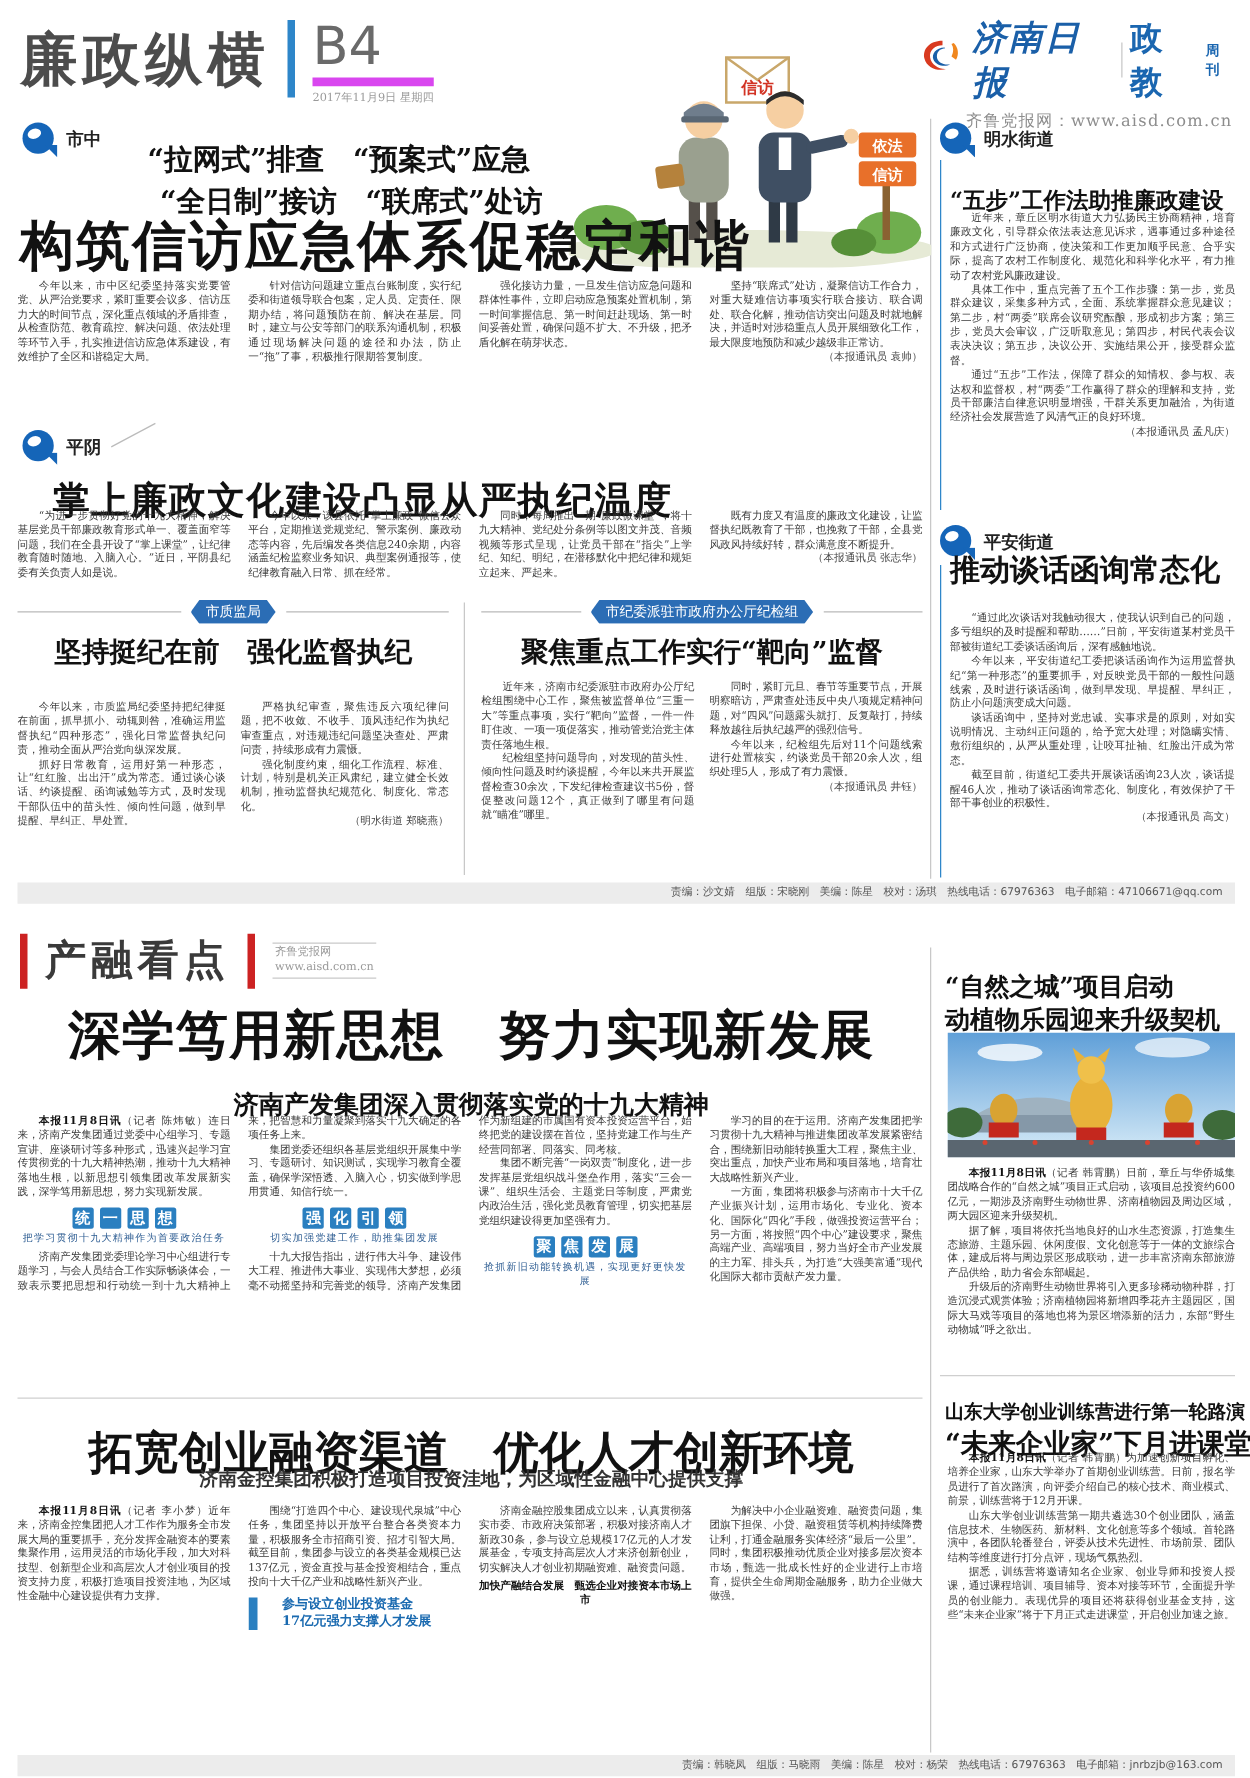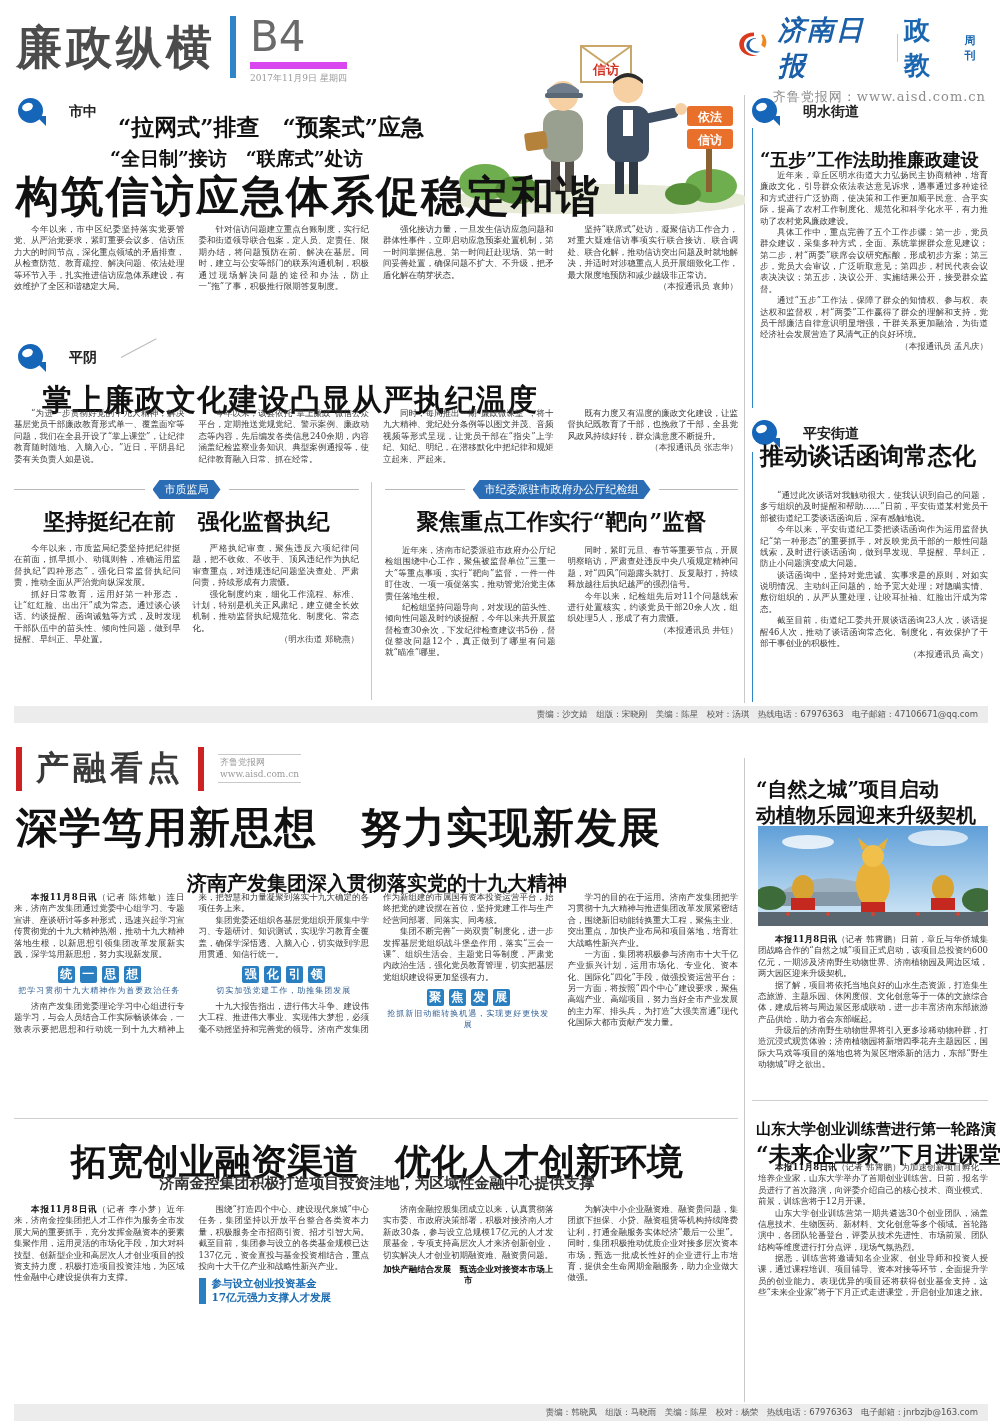--- a/index.html
+++ b/index.html
@@ -23,34 +23,34 @@
   .dateline { font-size:9px; color:#9a9a9a; border-top:7px solid #d946ef; padding-top:3px; margin-top:4px; }
   .brand-cn { font-size:27px; font-weight:700; font-style:italic; color:#1a5fa8; letter-spacing:2px; }
   .brand-sup { font-family:"DejaVu Sans","Liberation Sans",sans-serif; font-size:26px; font-weight:900; color:#1a66b0; letter-spacing:2px; }
   .brand-sup-sm { font-size:11px; color:#1a66b0; font-weight:700; }
   .site-line { font-size:13px; color:#8d8d8d; letter-spacing:1px; }
   
   .bubble { position:relative; width:27px; height:27px; flex:0 0 auto; }
   .bubble .ball { position:absolute; left:0; top:0; width:25px; height:25px; border-radius:50%; background:#1565b8; }
   .bubble .hi { position:absolute; left:4px; top:5px; width:11px; height:8px; border-radius:50%; background:#fff; transform:rotate(-18deg); }
   .bubble .tail { position:absolute; right:-1px; bottom:-1px; width:10px; height:10px; background:#1565b8; clip-path:polygon(100% 0,100% 100%,0 0); }
-  .kicker-row { display:flex; align-items:center; gap:24px; }
+  .kicker-row { display:flex; align-items:center; gap:8px; }
   .kicker-label { font-weight:700; font-size:14px; color:#222; }
   
   .badge-row { display:flex; align-items:center; gap:8px; }
   .badge-row .ln { flex:1; height:1px; background:#b9b9b9; }
   .badge { background:#2b6db5; color:#fff; font-size:11px; padding:2px 12px; white-space:nowrap;
            clip-path:polygon(0 50%,7px 0,calc(100% - 7px) 0,100% 50%,calc(100% - 7px) 100%,7px 100%); }
   
   .sect-head { break-inside:avoid; text-align:center; margin:6px 0 4px; }
   .boxed { display:flex; justify-content:center; gap:5px; margin-bottom:3px; }
   .boxed span { display:block; width:17px; height:17px; background:#2a7fc0; color:#fff; font-size:12px; line-height:17px;
                 text-align:center; border-radius:2px; font-weight:700; font-family:"DejaVu Sans",sans-serif; }
   .tagline { font-size:8px; color:#2f5e93; letter-spacing:1px; }
-  .blue-sub { break-inside:avoid; display:flex; gap:6px; align-items:center; margin:5px 0 4px; }
+  .blue-sub { break-inside:avoid; display:flex; gap:20px; align-items:center; margin:5px 0 4px; }
   .blue-sub .bar { width:7px; height:26px; background:#2a7fc0; flex:0 0 auto; }
   .blue-sub .txt { font-size:10.5px; font-weight:700; color:#1a6ab0; line-height:1.3; }
   .bold-line { font-weight:700; color:#111; text-indent:0 !important; text-align:center; break-inside:avoid; margin:3px 0; }
   
   .red-bar { width:6px; height:44px; background:#cc2222; }
   .banner-label { font-family:"DejaVu Sans","Liberation Sans",sans-serif; font-weight:900; font-size:33px; color:#3a3a3a; letter-spacing:4px; }
   .banner-site { font-size:9px; color:#9a9a9a; line-height:1.3; border-top:1px solid #c9c9c9; border-bottom:1px solid #c9c9c9; padding:2px 2px; }
   .footer-bar { background:#ececec; font-size:8.5px; color:#555; text-align:right; line-height:17px; padding-right:10px;
                 font-family:"DejaVu Sans","Liberation Sans",sans-serif; }
 </style>
@@ -89,21 +89,21 @@
 
   <div class="abs kicker-row" style="left:18px; top:98px;">
     <span class="bubble">
         <span class="ball"></span>
         <span class="hi"></span>
         <span class="tail"></span>
       </span>
     <span class="kicker-label">市中</span>
   </div>
   <div class="abs serif-hl" style="left:118px; top:100px; font-size:23px;">“拉网式”排查　“预案式”应急</div>
-  <div class="abs serif-hl" style="left:110px; top:134px; font-size:19px;">“全日制”接访　“联席式”处访</div>
+  <div class="abs serif-hl" style="left:128px; top:134px; font-size:23px;">“全日制”接访　“联席式”处访</div>
 
   <div class="abs" style="left:455px; top:14px; width:290px; height:200px;">
     <svg width="290" height="200" viewBox="0 0 290 200">
       <ellipse cx="145" cy="186" rx="150" ry="16" fill="#e6ead6"></ellipse>
       <ellipse cx="30" cy="168" rx="26" ry="18" fill="#6fae4e"></ellipse>
       <ellipse cx="62" cy="176" rx="22" ry="14" fill="#568f38"></ellipse>
       <ellipse cx="256" cy="172" rx="26" ry="17" fill="#6fae4e"></ellipse>
       <ellipse cx="228" cy="180" rx="18" ry="11" fill="#568f38"></ellipse>
 
       <rect x="126" y="32" width="50" height="36" fill="#ffffff" stroke="#c9a76a" stroke-width="2"></rect>
@@ -170,21 +170,21 @@
 
   <div class="abs vline" style="left:371px; top:482px; height:218px;"></div>
 
   <div class="abs" style="left:14px; top:480px; width:345px;">
     <div class="badge-row">
       <span class="ln"></span>
       <span class="badge">市质监局</span>
       <span class="ln"></span>
     </div>
     <div class="serif-hl" style="font-size:22px; text-align:center; margin-top:8px; white-space:nowrap;">坚持挺纪在前　强化监督执纪</div>
-    <div class="bt" style="height:160px; margin-top:6px;">
+    <div class="bt" style="height:160px; margin-top:24px;">
       <div class="cols-2">
         <p>今年以来，市质监局纪委坚持把纪律挺在前面，抓早抓小、动辄则咎，准确运用监督执纪“四种形态”，强化日常监督执纪问责，推动全面从严治党向纵深发展。</p>
         <p>抓好日常教育，运用好第一种形态，让“红红脸、出出汗”成为常态。通过谈心谈话、约谈提醒、函询诫勉等方式，及时发现干部队伍中的苗头性、倾向性问题，做到早提醒、早纠正、早处置。</p>
         <p>严格执纪审查，聚焦违反六项纪律问题，把不收敛、不收手、顶风违纪作为执纪审查重点，对违规违纪问题坚决查处、严肃问责，持续形成有力震慑。</p>
         <p>强化制度约束，细化工作流程、标准、计划，特别是机关正风肃纪，建立健全长效机制，推动监督执纪规范化、制度化、常态化。</p>
         <p class="byline">（明水街道 郑晓燕）</p>
       </div>
     </div>
   </div>
 
@@ -248,21 +248,21 @@
   <div class="abs" style="left:16px; top:746px; display:flex; align-items:center; gap:14px;">
     <span class="red-bar"></span>
     <span class="banner-label">产融看点</span>
     <span class="red-bar"></span>
     <span class="banner-site">
       <div>齐鲁党报网</div>
       <div>www.aisd.com.cn</div>
     </span>
   </div>
 
-  <div class="abs sans-hl" style="left:16px; top:800px; width:722px; font-size:42px; letter-spacing:1px; white-space:nowrap;">深学笃用新思想　努力实现新发展</div>
+  <div class="abs sans-hl" style="left:16px; top:800px; width:722px; font-size:42px; letter-spacing:1px; text-align:center; white-space:nowrap;">深学笃用新思想　努力实现新发展</div>
   <div class="abs serif-hl" style="left:16px; top:858px; width:722px; font-size:20px; text-align:center;">济南产发集团深入贯彻落实党的十九大精神</div>
 
   <div class="abs bt" style="left:14px; top:892px; width:724px; height:222px;">
     <div class="cols-4">
       <p class="lead"><b>本报11月8日讯</b><span>（记者 陈炜敏）连日来，济南产发集团通过党委中心组学习、专题宣讲、座谈研讨等多种形式，迅速兴起学习宣传贯彻党的十九大精神热潮，推动十九大精神落地生根，以新思想引领集团改革发展新实践，深学笃用新思想，努力实现新发展。</span></p>
       <div class="sect-head">
         <div class="boxed">
             <span>统</span>
             <span>一</span>
             <span>思</span>

